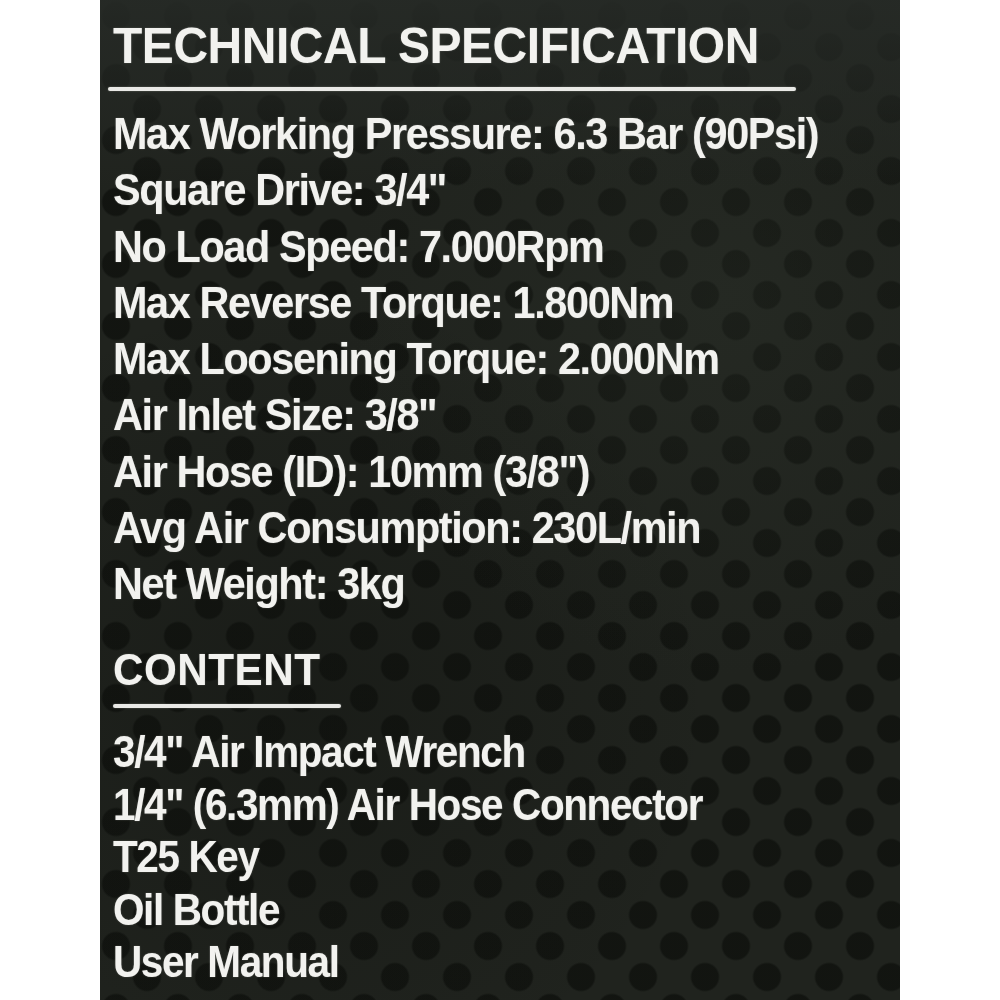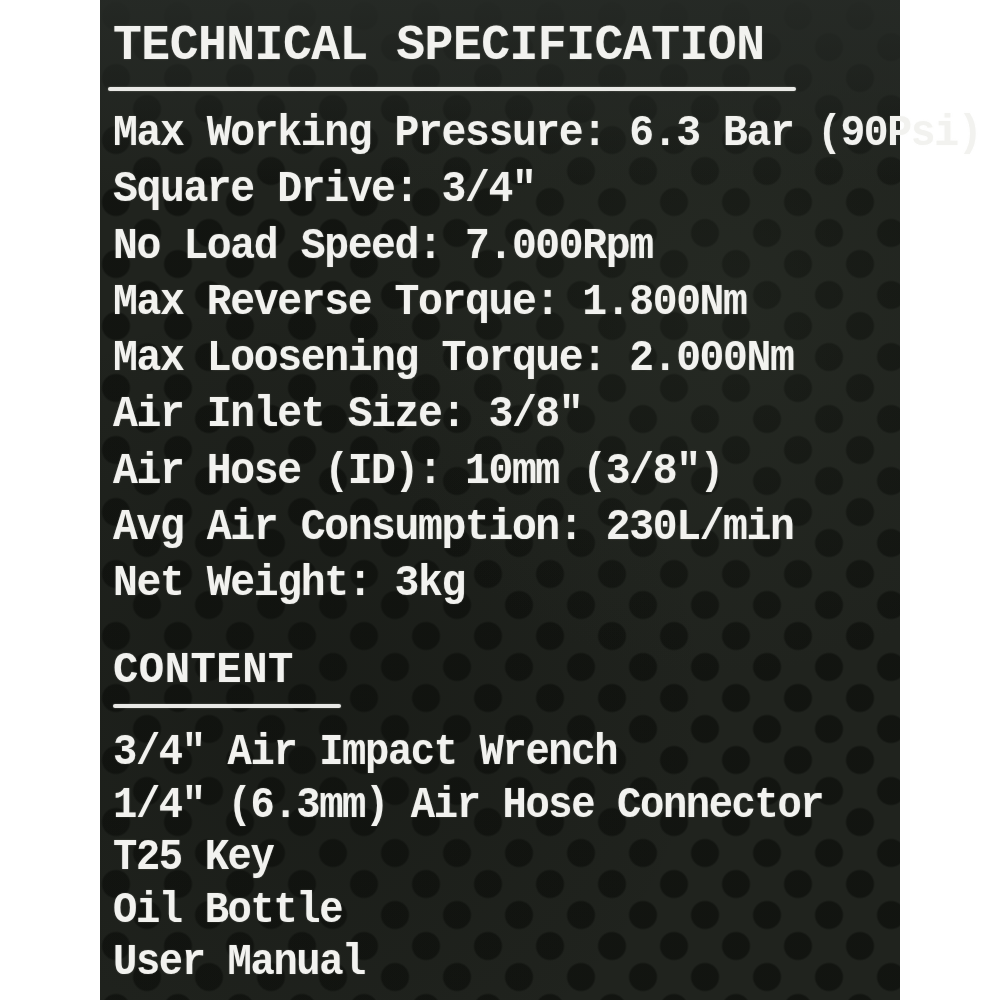--- a/index.html
+++ b/index.html
@@ -1,21 +1,21 @@
 <!DOCTYPE html>
 <html><head>
 <meta charset="utf-8">
 <style>
   html,body{margin:0;padding:0;background:#ffffff;}
   .stage{
     position:relative;
     width:1000px;height:1000px;
     background:#ffffff;
     overflow:hidden;
-    font-family:Liberation Mono, monospace;
+    font-family:Liberation Sans, sans-serif;
   }
   .panel{
     position:absolute;
     left:100px;top:0;
     width:800px;height:1000px;
     background-color:#20231e;
     background-image:
       
       linear-gradient(180deg, rgba(38,42,38,0.92) 0%, rgba(38,42,38,0.55) 90px, rgba(38,42,38,0) 190px),
       

